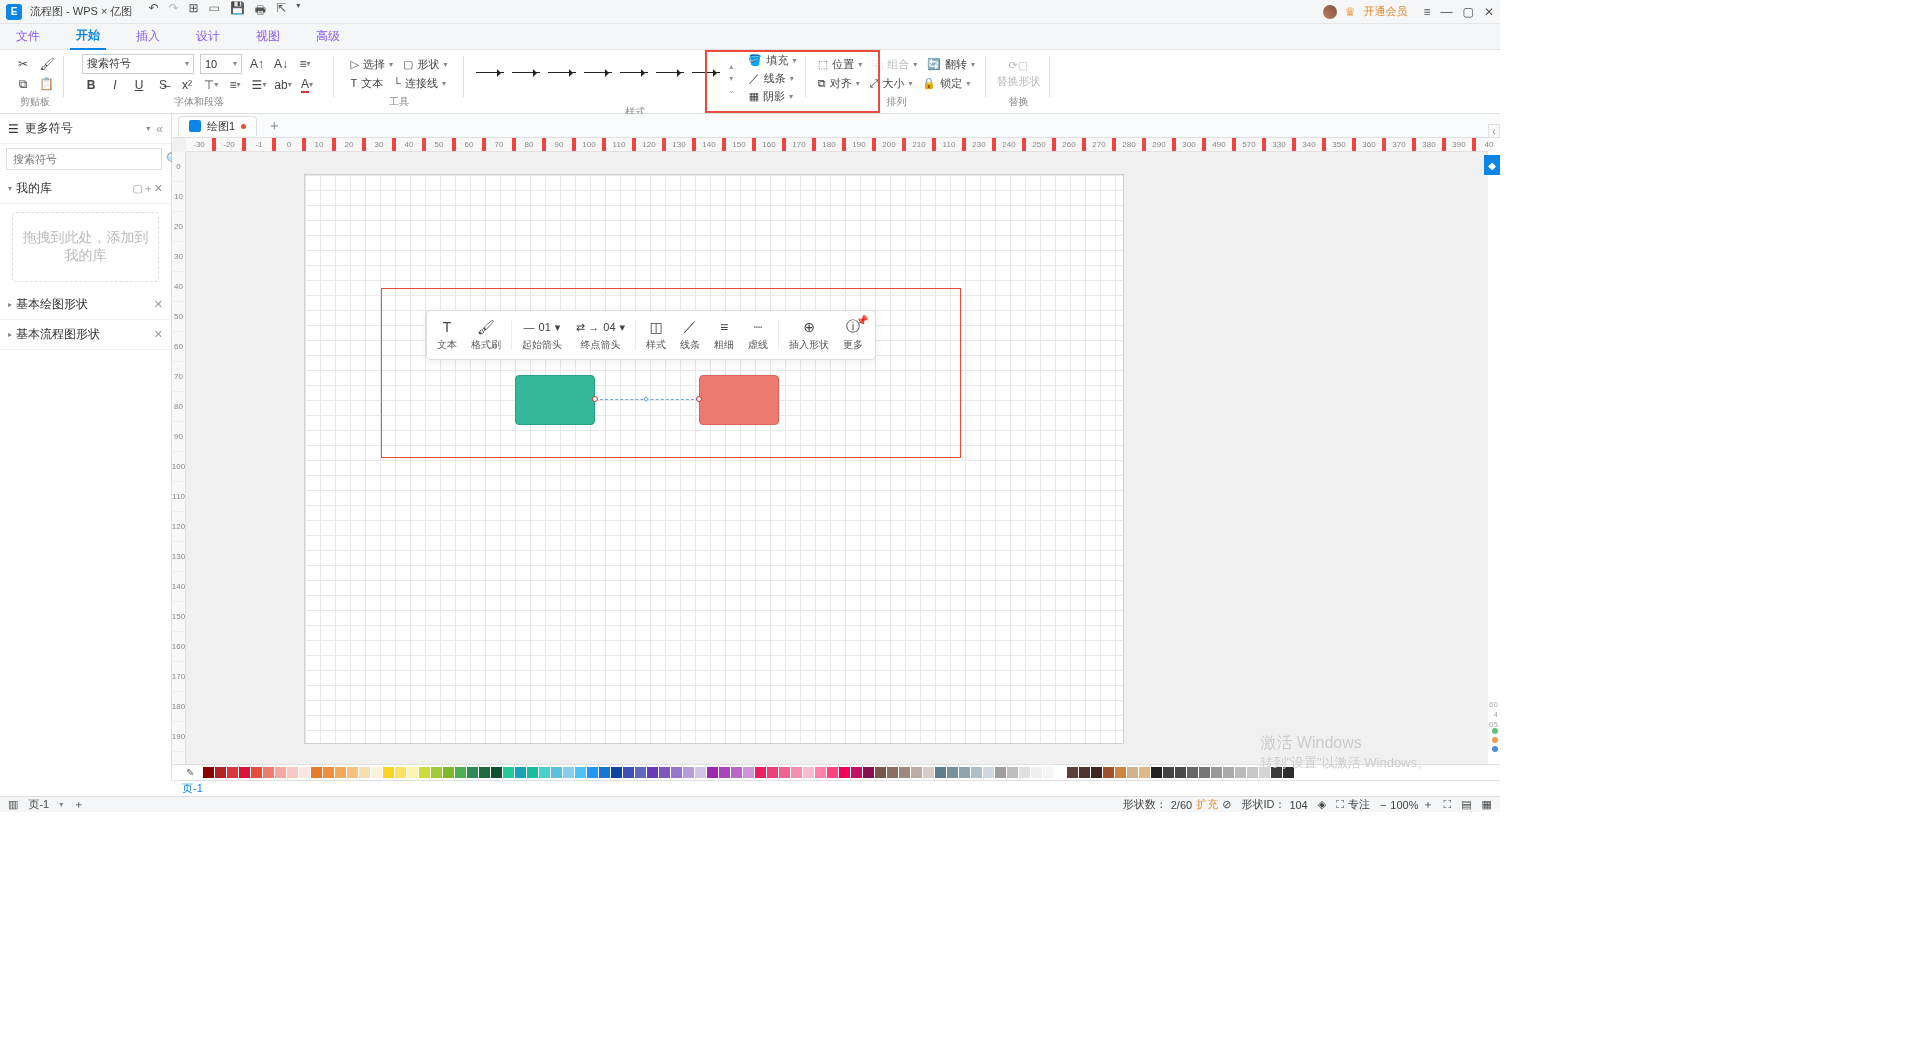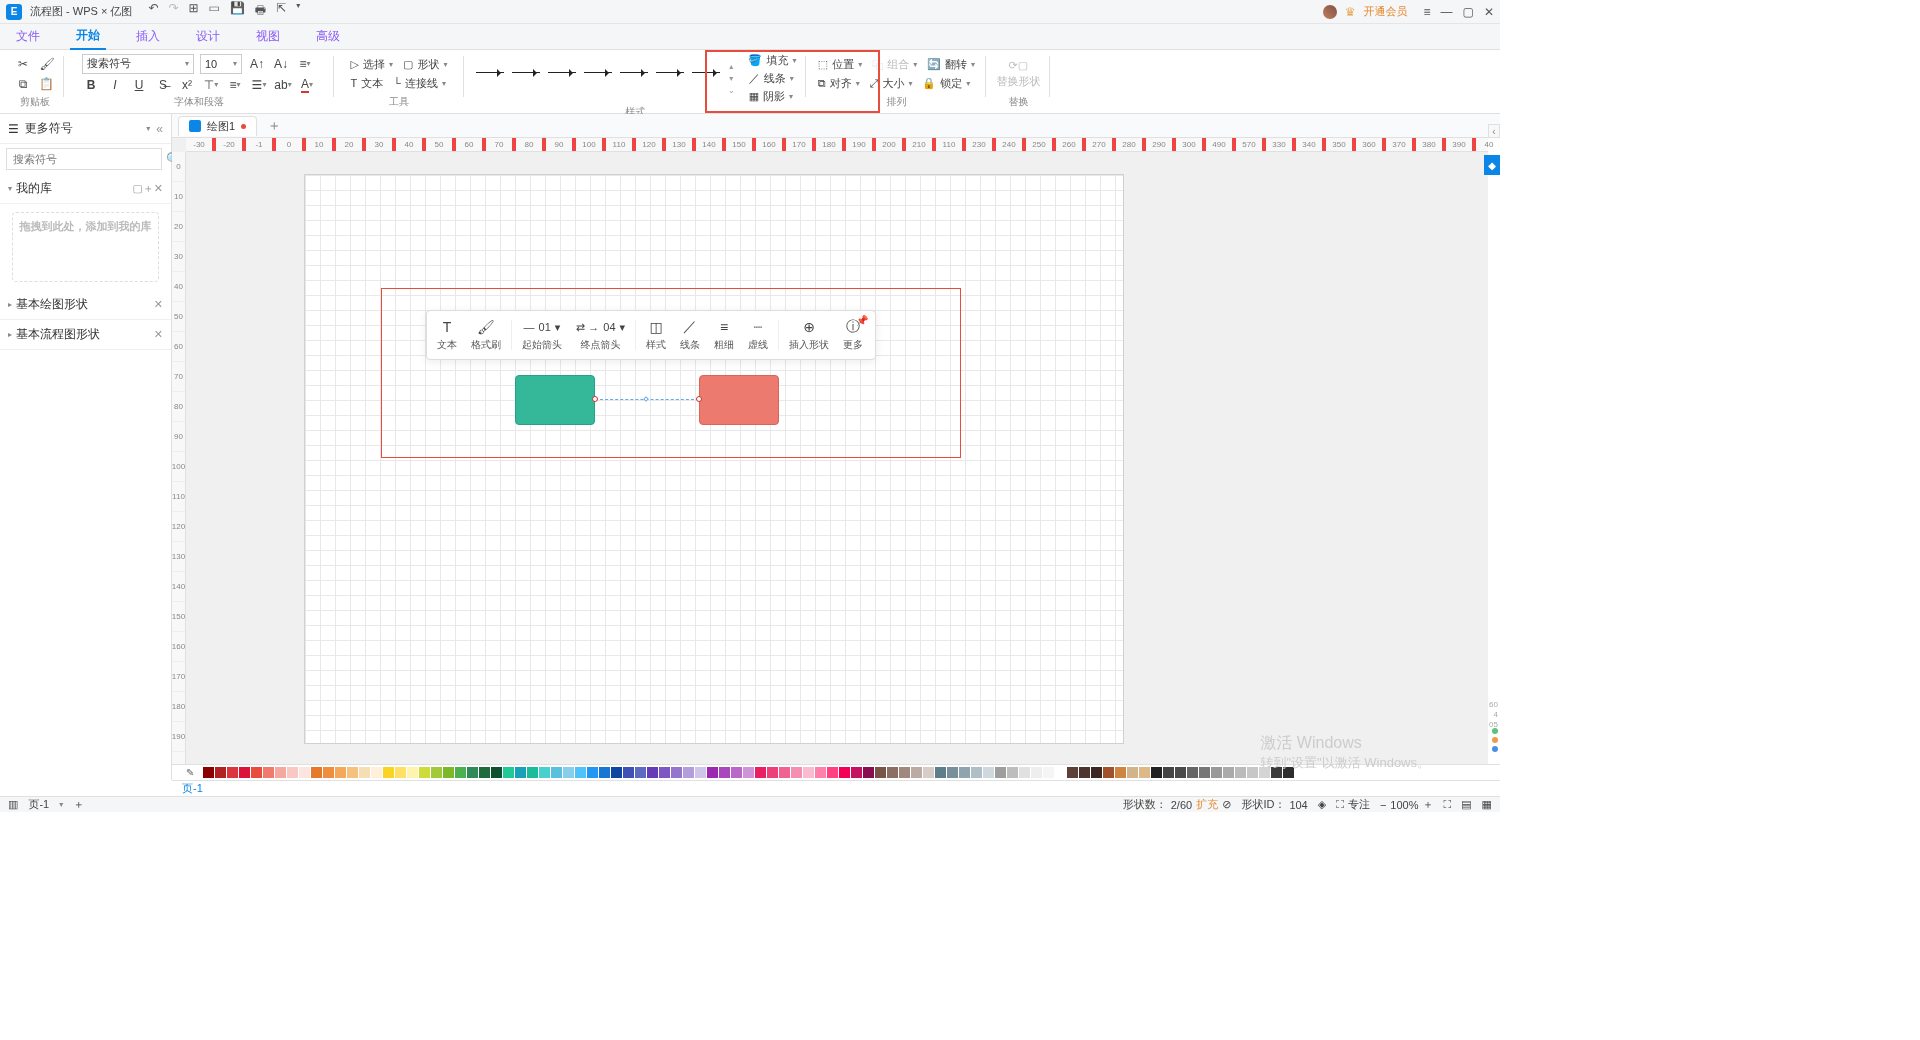--- a/index.html
+++ b/index.html
@@ -48,21 +48,21 @@
 .lp-head { display: flex; align-items: center; padding: 6px 8px; gap: 6px; border-bottom: 1px solid #eee; }
 .lp-head .lbl { font-size: 12px; flex: 1; }
 .lp-head .collapse { color: #999; font-size: 12px; }
 .lp-search { display: flex; align-items: center; padding: 4px 6px; gap: 4px; }
 .lp-search input { flex: 1; height: 22px; border: 1px solid #ddd; padding: 0 6px; font-size: 11px; }
 .lp-search .ico { color: #888; }
 .lp-section { padding: 6px 8px; display: flex; align-items: center; border-bottom: 1px solid #f0f0f0; }
 .lp-section .tri { font-size: 8px; color: #888; margin-right: 4px; }
 .lp-section .title { flex: 1; font-size: 12px; }
 .lp-section .acts { color: #999; font-size: 11px; }
-.lp-drop { margin: 8px 12px; height: 70px; border: 1px dashed #ddd; border-radius: 4px; display: flex; justify-content: center; color: #bbb; font-size: 11px; text-align: center; padding: 6px; font-weight: bold; }
+.lp-drop { margin: 8px 12px; height: 70px; border: 1px dashed #ddd; border-radius: 4px; display: flex; align-items: center; justify-content: center; color: #bbb; font-size: 14px; text-align: center; padding: 6px; }
 
 
 .doctabs { position: absolute; left: 172px; top: 114px; right: 0; height: 24px; border-bottom: 1px solid #e0e0e0; display: flex; align-items: center; padding: 0 6px; gap: 6px; background: #f9fafb; }
 .doctab { display: flex; align-items: center; gap: 6px; padding: 2px 10px; border: 1px solid #e0e0e0; border-bottom: none; border-radius: 4px 4px 0 0; background: #fff; font-size: 11px; }
 .doctab .icon { width: 12px; height: 12px; background: #0b85e6; border-radius: 2px; }
 .doctab .dot { width: 5px; height: 5px; border-radius: 50%; background: #e74c3c; }
 .newtab { font-size: 14px; color: #888; padding: 0 4px; cursor: pointer; }
 
 
 .workarea { position: absolute; left: 172px; top: 138px; right: 12px; bottom: 48px; background: #f0f0f0; }

